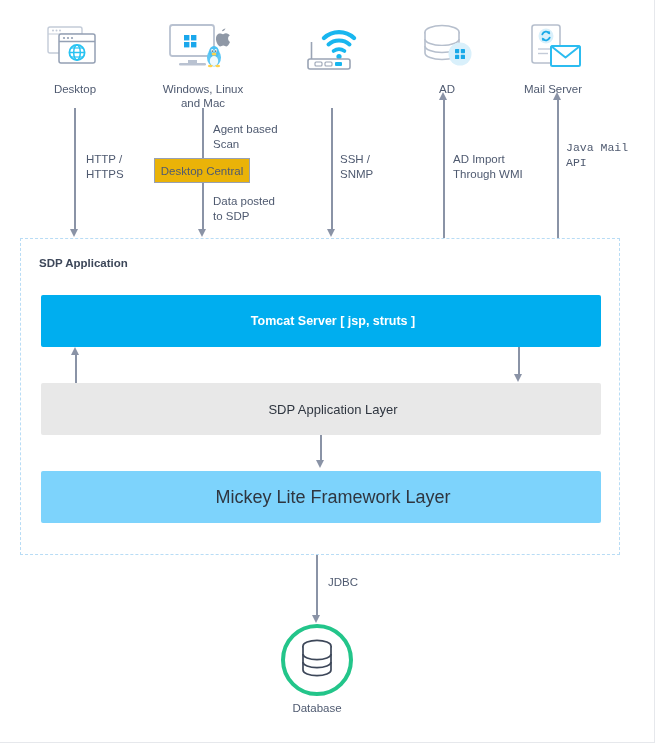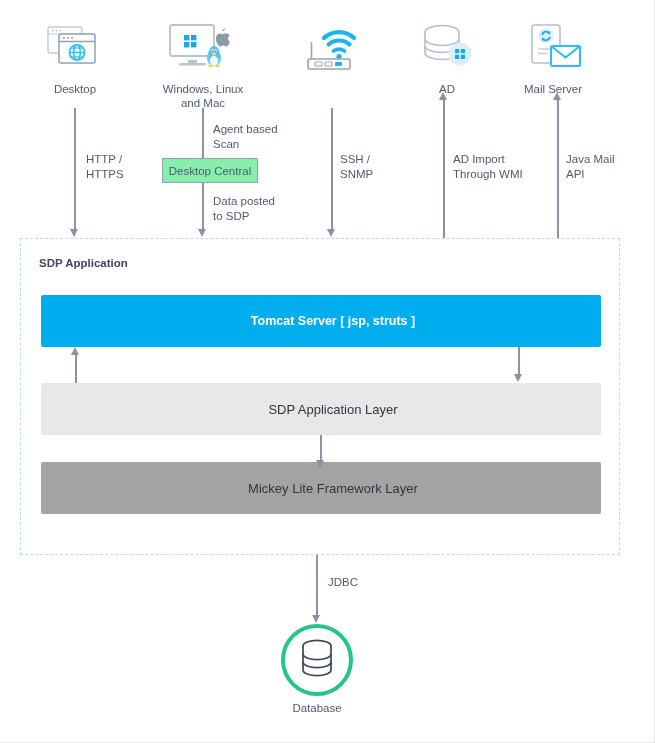--- a/index.html
+++ b/index.html
@@ -65,28 +65,27 @@
     position: absolute;
     font-size: 11.5px;
     line-height: 15px;
     color: #4f5a70;
     white-space: pre-line;
   }
 
   .dc-box {
     position: absolute;
     border: 1px solid #97a0b3;
-    background: #86efac;
+    background: #eab308;
     font-size: 11.5px;
     color: #4f5a70;
     display: flex;
     align-items: center;
     justify-content: center;
     box-sizing: border-box;
-    margin-left: 8px;
   }
 
   
   #sdp-container {
     position: absolute;
     left: 20px;
     top: 238px;
     width: 600px;
     height: 317px;
     border: 1.5px dashed #b8dcf5;
@@ -123,25 +122,25 @@
   }
   #app-layer-bar {
     top: 144px;
     height: 52px;
     background: #e8e8e8;
     color: #2f3640;
     font-size: 13px;
     text-align: center;
   }
   #framework-bar {
-    top: 223px;
+    top: 232px;
     height: 52px;
-    background: #a3a3a3;
+    background: #7dd3fc;
     color: #2f3640;
-    font-size: 13px;
+    font-size: 18px;
   }
 
   
   #db-circle {
     position: absolute;
     left: 281px;
     top: 624px;
     width: 72px;
     height: 72px;
     border: 4px solid #23c58a;
@@ -302,21 +301,21 @@
   <div class="conn-label" style="left:340px; top:152px;">SSH /
 SNMP</div>
 
   <div class="vline" style="left:443px; top:100px; height:138px;"></div>
   <div class="arrow-head-up" style="left:439.3px; top:92px;"></div>
   <div class="conn-label" style="left:453px; top:152px;">AD Import
 Through WMI</div>
 
   <div class="vline" style="left:557px; top:100px; height:138px;"></div>
   <div class="arrow-head-up" style="left:553.3px; top:92px;"></div>
-  <div class="conn-label" style="left:566px; top:152px;">Java Mail
+  <div class="conn-label" style="left:566px; top:140px;font-family:Liberation Mono, monospace;">Java Mail
 API</div>
 
   <div id="sdp-container">
     <div id="sdp-container-title">SDP Application</div>
 
     <div class="layer-bar" id="tomcat-bar">Tomcat Server [ jsp, struts ]</div>
     <div class="layer-bar" id="app-layer-bar">SDP Application Layer</div>
     <div class="layer-bar" id="framework-bar">Mickey Lite Framework Layer</div>
 
     <div class="vline" style="left:54px; top:116px; height:28px;"></div>

